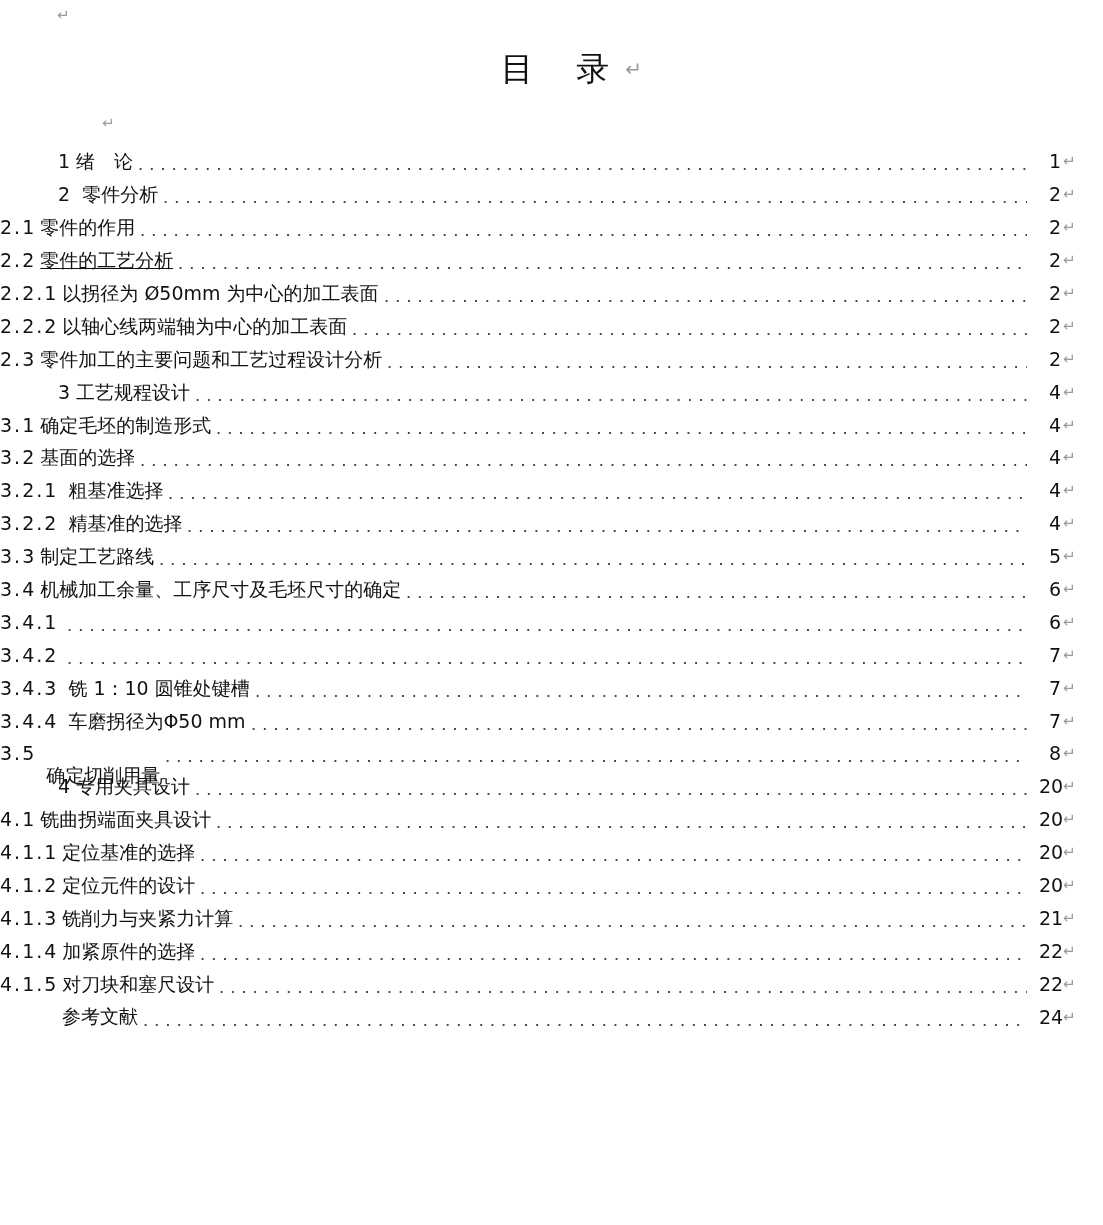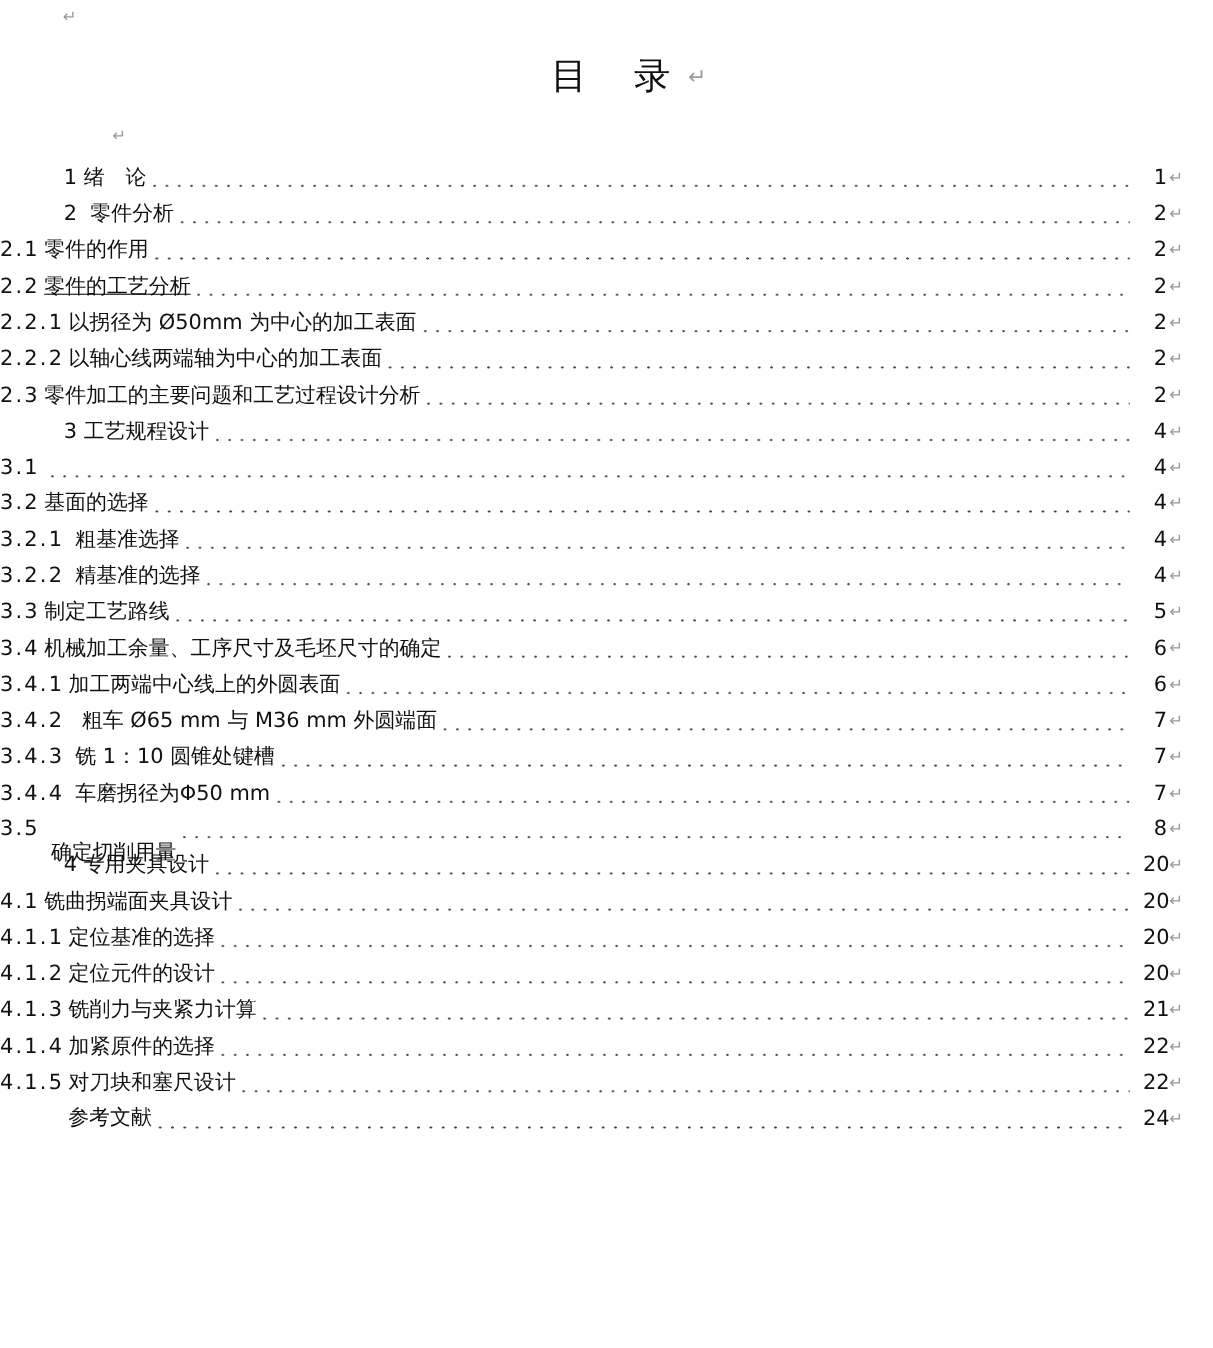--- a/index.html
+++ b/index.html
@@ -155,20 +155,21 @@
     </div>
     <div class="toc-row l1">
       <span class="num">3</span>
       <span class="label" style="white-space: pre;">工艺规程设计</span>
       <span class="leader"></span>
       <span class="page">4</span>
       <span class="page-mark">↵</span>
     </div>
     <div class="toc-row l2">
       <span class="num">3.1</span>
+      <span class="label" style="white-space: pre;">确定毛坯的制造形式</span>
       <span class="leader"></span>
       <span class="page">4</span>
       <span class="page-mark">↵</span>
     </div>
     <div class="toc-row l2">
       <span class="num">3.2</span>
       <span class="label" style="white-space: pre;">基面的选择</span>
       <span class="leader"></span>
       <span class="page">4</span>
       <span class="page-mark">↵</span>
@@ -196,28 +197,26 @@
     </div>
     <div class="toc-row l2">
       <span class="num">3.4</span>
       <span class="label" style="white-space: pre;">机械加工余量、工序尺寸及毛坯尺寸的确定</span>
       <span class="leader"></span>
       <span class="page">6</span>
       <span class="page-mark">↵</span>
     </div>
     <div class="toc-row l3">
       <span class="num">3.4.1</span>
-      <span class="label" style="white-space: pre;">加工两端中心线上的外圆表面</span>
       <span class="leader"></span>
       <span class="page">6</span>
       <span class="page-mark">↵</span>
     </div>
     <div class="toc-row l3">
       <span class="num">3.4.2</span>
-      <span class="label" style="white-space: pre;">  粗车 Ø65 mm 与 M36 mm 外圆端面</span>
       <span class="leader"></span>
       <span class="page">7</span>
       <span class="page-mark">↵</span>
     </div>
     <div class="toc-row l3">
       <span class="num">3.4.3</span>
       <span class="label" style="white-space: pre;"> 铣 1：10 圆锥处键槽</span>
       <span class="leader"></span>
       <span class="page">7</span>
       <span class="page-mark">↵</span>

